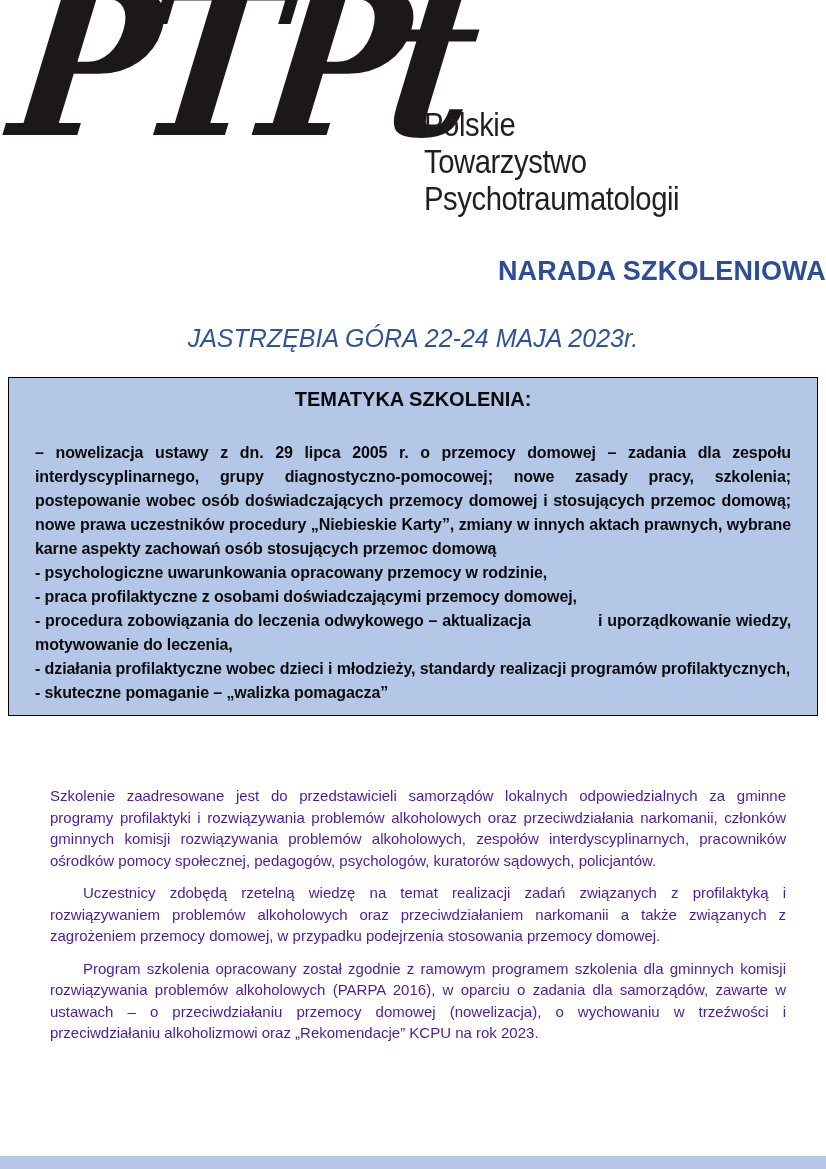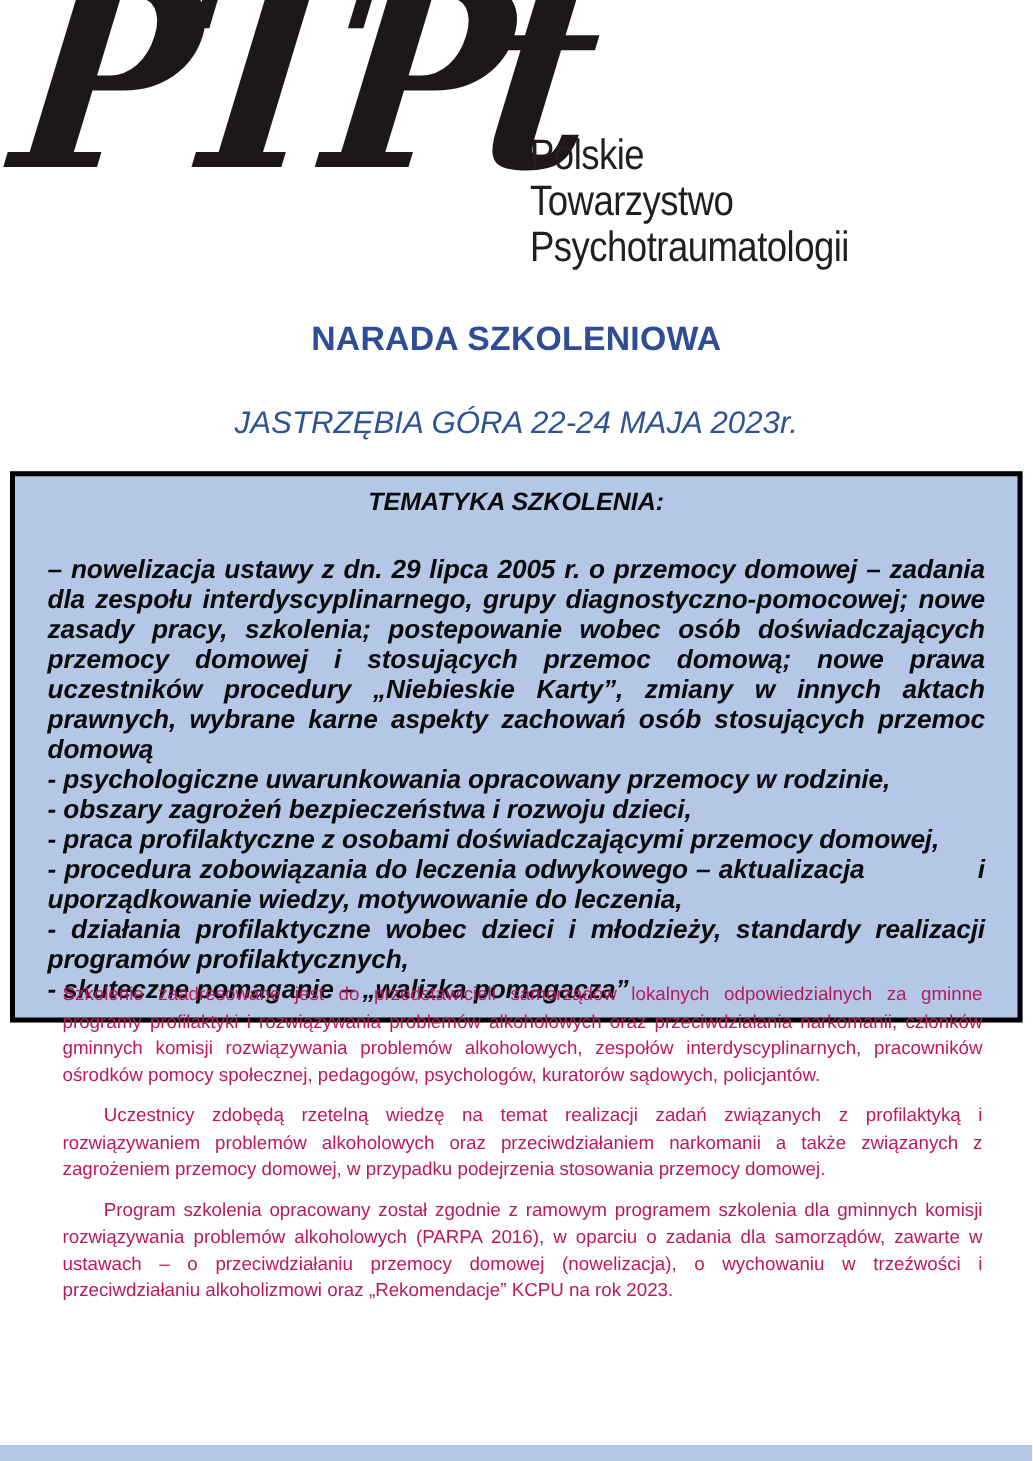--- a/index.html
+++ b/index.html
@@ -28,65 +28,64 @@
     font-size:34px;line-height:37px;
     color:#221e1f;
     transform:scaleX(0.86);
     transform-origin:left top;
     letter-spacing:-0.5px;
     white-space:nowrap;
   }
   
   .title{
     position:absolute;top:256px;left:0;right:0;
-    text-align:center;
+    text-align:right;
     font-size:27px;font-weight:bold;
     letter-spacing:0.2px;
     color:var(--title-color,#2E4D96);
   }
   .subtitle{
     position:absolute;top:324px;left:0;right:0;
     text-align:center;
     font-size:25px;font-weight:normal;
     color:var(--subtitle-color,#2F5496);
     font-style:italic;
   }
   
   .topics-box{
     position:absolute;top:377px;left:8px;right:8px;
     background:var(--box-bg,#B4C7E7);
     padding:10px 26px 10px 26px;
     box-sizing:border-box;
-    border:4px solid #000000;
-    font-style:italic;
+    border:1px solid #000000;
   }
   .topics-heading{
     margin:0;
     text-align:center;
     font-size:20px;font-weight:bold;
     color:#0b0b0b;
     margin-bottom:30px;
   }
   .topic-item{
     margin:0;
-    font-size:21px;font-weight:bold;
+    font-size:16px;font-weight:bold;
     line-height:24px;
     letter-spacing:-0.1px;
     text-align:justify;
     color:#0b0b0b;
   }
   
   .body-text{
     position:absolute;top:785px;left:50px;right:40px;
     text-align:justify;
   }
   .body-paragraph{
     margin:0;
     font-size:15px;line-height:21.5px;
-    color:#be185d;
+    color:#4c1d95;
   }
   .body-paragraph.indent{text-indent:33px;margin-top:11px;}
   
   .bottom-bar{
     position:absolute;left:0;right:0;bottom:0;height:13px;
     background:var(--box-bg,#B4C7E7);
   }
 </style>
 </head>
 <body>
@@ -103,21 +102,20 @@
 
   <div class="title">NARADA SZKOLENIOWA</div>
 
   <div class="subtitle">JASTRZĘBIA GÓRA 22-24 MAJA 2023r.</div>
 
   <section class="topics-box">
     <h3 class="topics-heading">TEMATYKA SZKOLENIA:</h3>
     <div>
         <p class="topic-item">– nowelizacja ustawy z dn. 29 lipca 2005 r. o przemocy domowej – zadania dla zespołu interdyscyplinarnego, grupy diagnostyczno-pomocowej; nowe zasady pracy, szkolenia; postepowanie wobec osób doświadczających przemocy domowej i stosujących przemoc domową; nowe prawa uczestników procedury „Niebieskie Karty”, zmiany w innych aktach prawnych, wybrane karne aspekty zachowań osób stosujących przemoc domową</p>
         <p class="topic-item">- psychologiczne uwarunkowania opracowany przemocy w rodzinie,</p>
-        <p class="topic-item">- obszary zagrożeń bezpieczeństwa i rozwoju dzieci,</p>
         <p class="topic-item">- praca profilaktyczne z osobami doświadczającymi przemocy domowej,</p>
         <p class="topic-item">- procedura zobowiązania do leczenia odwykowego – aktualizacja&nbsp;&nbsp;&nbsp;&nbsp;&nbsp;&nbsp;&nbsp;&nbsp;&nbsp;&nbsp;&nbsp;&nbsp;&nbsp; i uporządkowanie wiedzy, motywowanie do leczenia,</p>
         <p class="topic-item">- działania profilaktyczne wobec dzieci i młodzieży, standardy realizacji programów profilaktycznych,</p>
         <p class="topic-item">- skuteczne pomaganie – „walizka pomagacza”</p>
       </div>
   </section>
 
   <section class="body-text">
       <p class="body-paragraph">Szkolenie zaadresowane jest do przedstawicieli samorządów lokalnych odpowiedzialnych za gminne programy profilaktyki i rozwiązywania problemów alkoholowych oraz przeciwdziałania narkomanii, członków gminnych komisji rozwiązywania problemów alkoholowych, zespołów interdyscyplinarnych, pracowników ośrodków pomocy społecznej, pedagogów, psychologów, kuratorów sądowych, policjantów.</p>
       <p class="body-paragraph indent">Uczestnicy zdobędą rzetelną wiedzę na temat realizacji zadań związanych z profilaktyką i rozwiązywaniem problemów alkoholowych oraz przeciwdziałaniem narkomanii a także związanych z zagrożeniem przemocy domowej, w przypadku podejrzenia stosowania przemocy domowej.</p>

